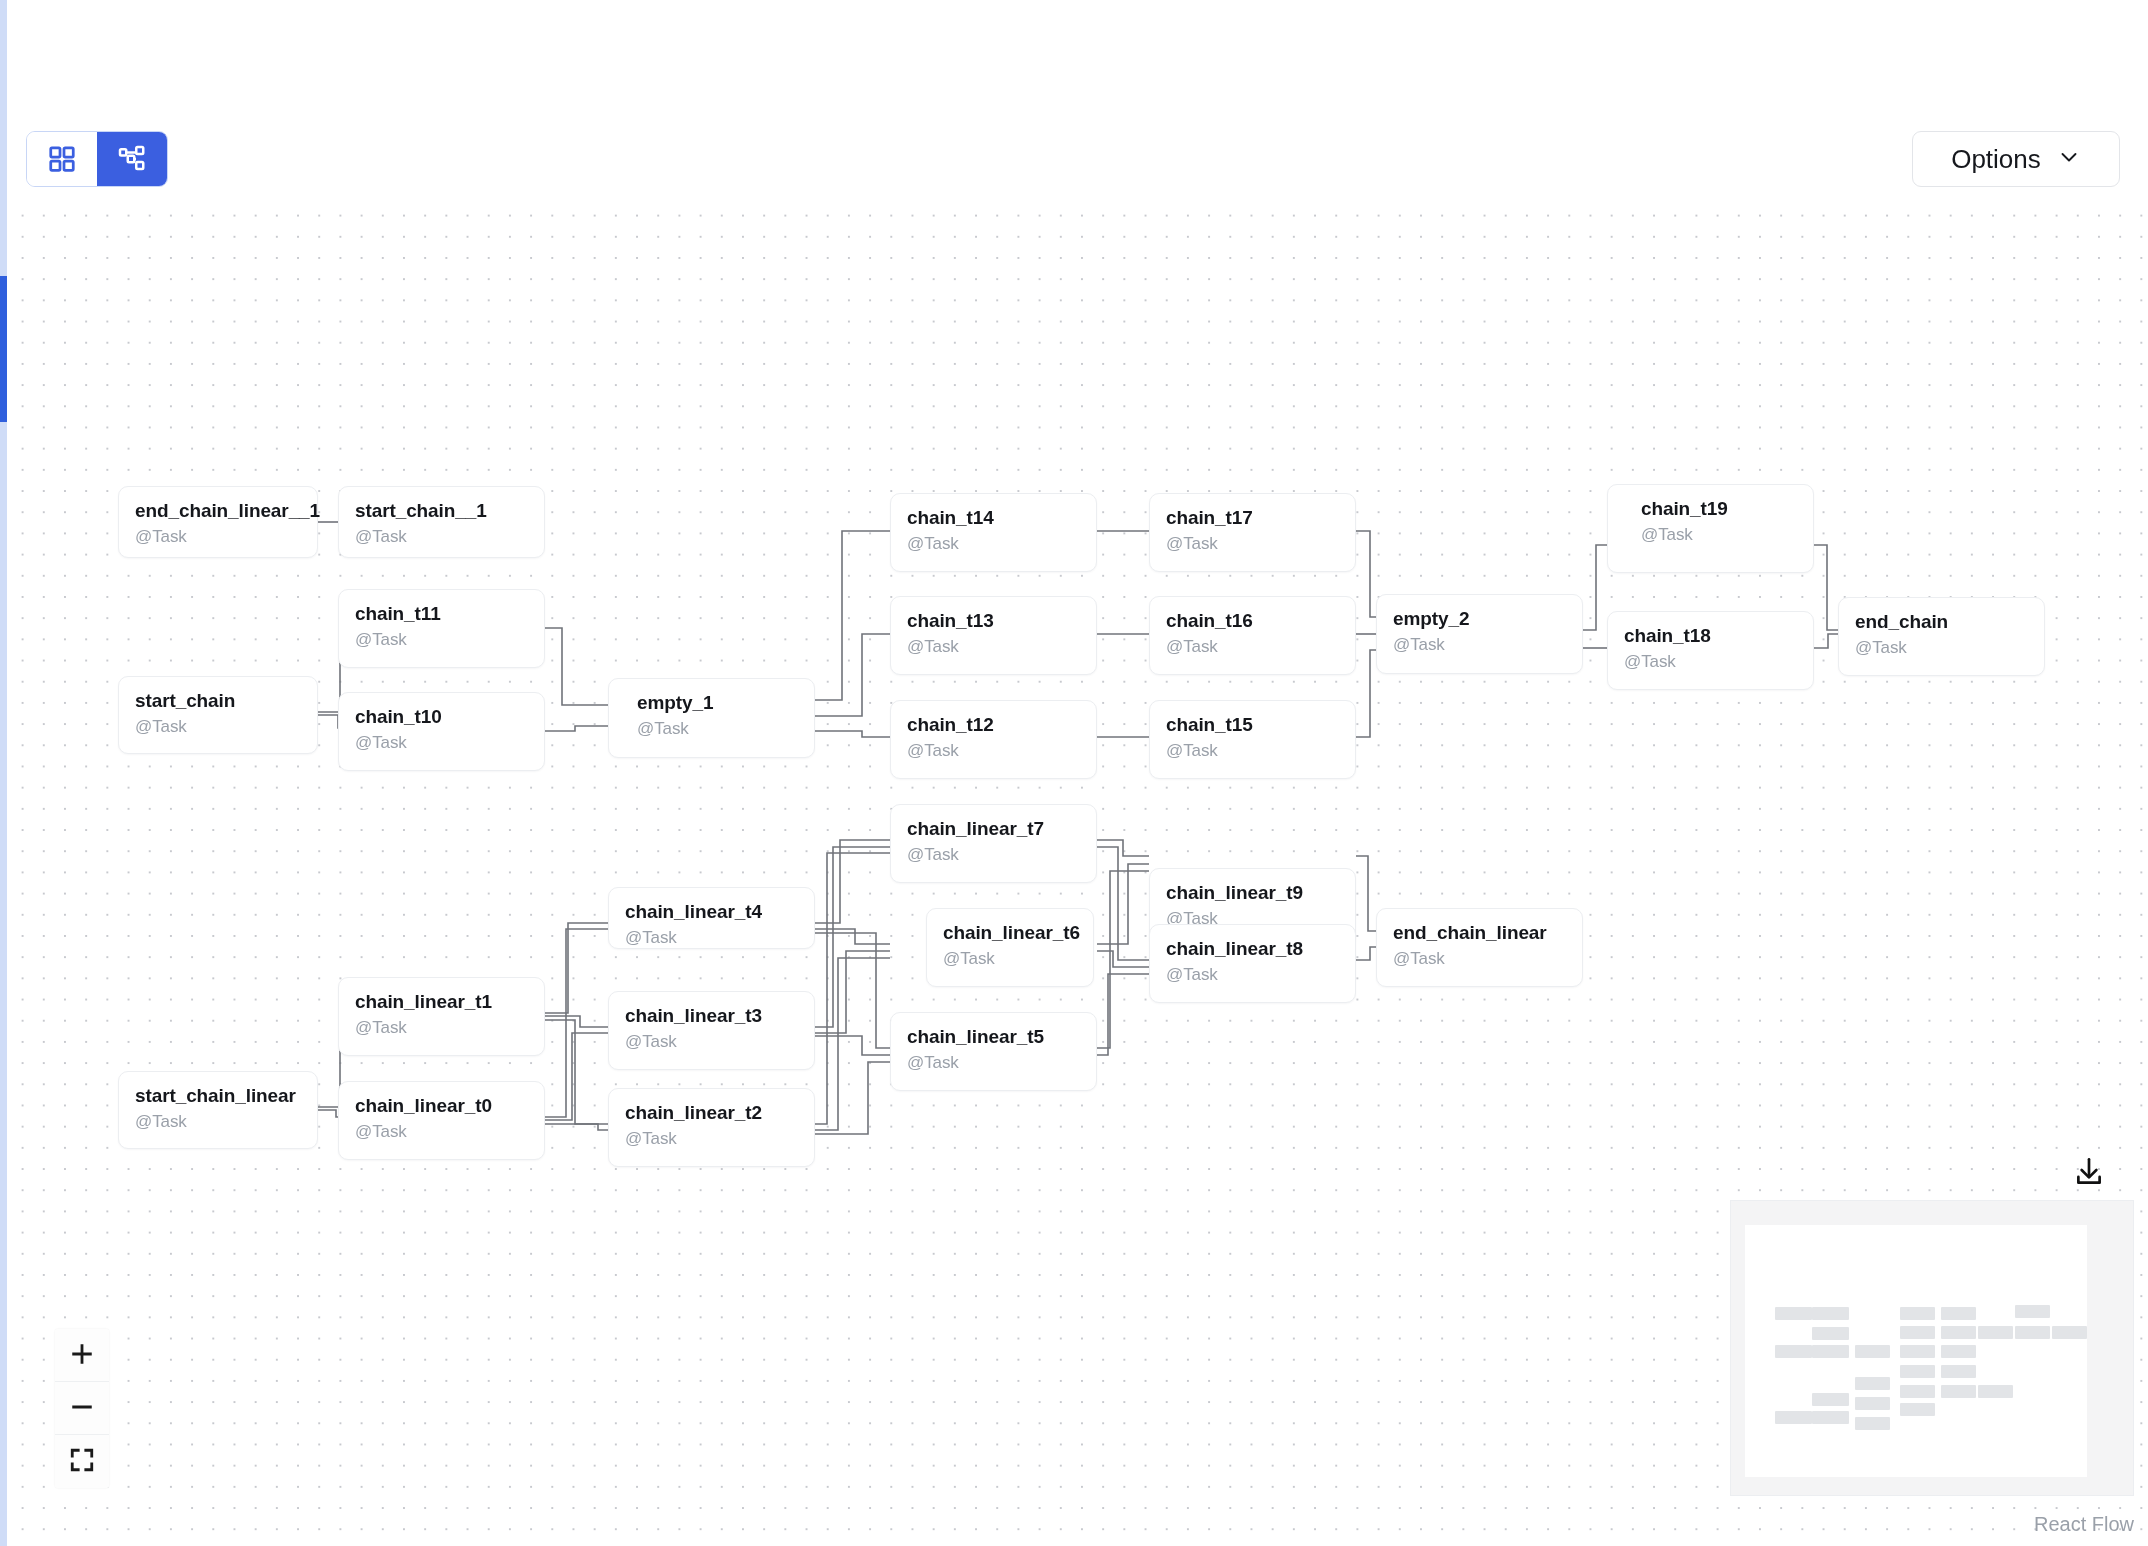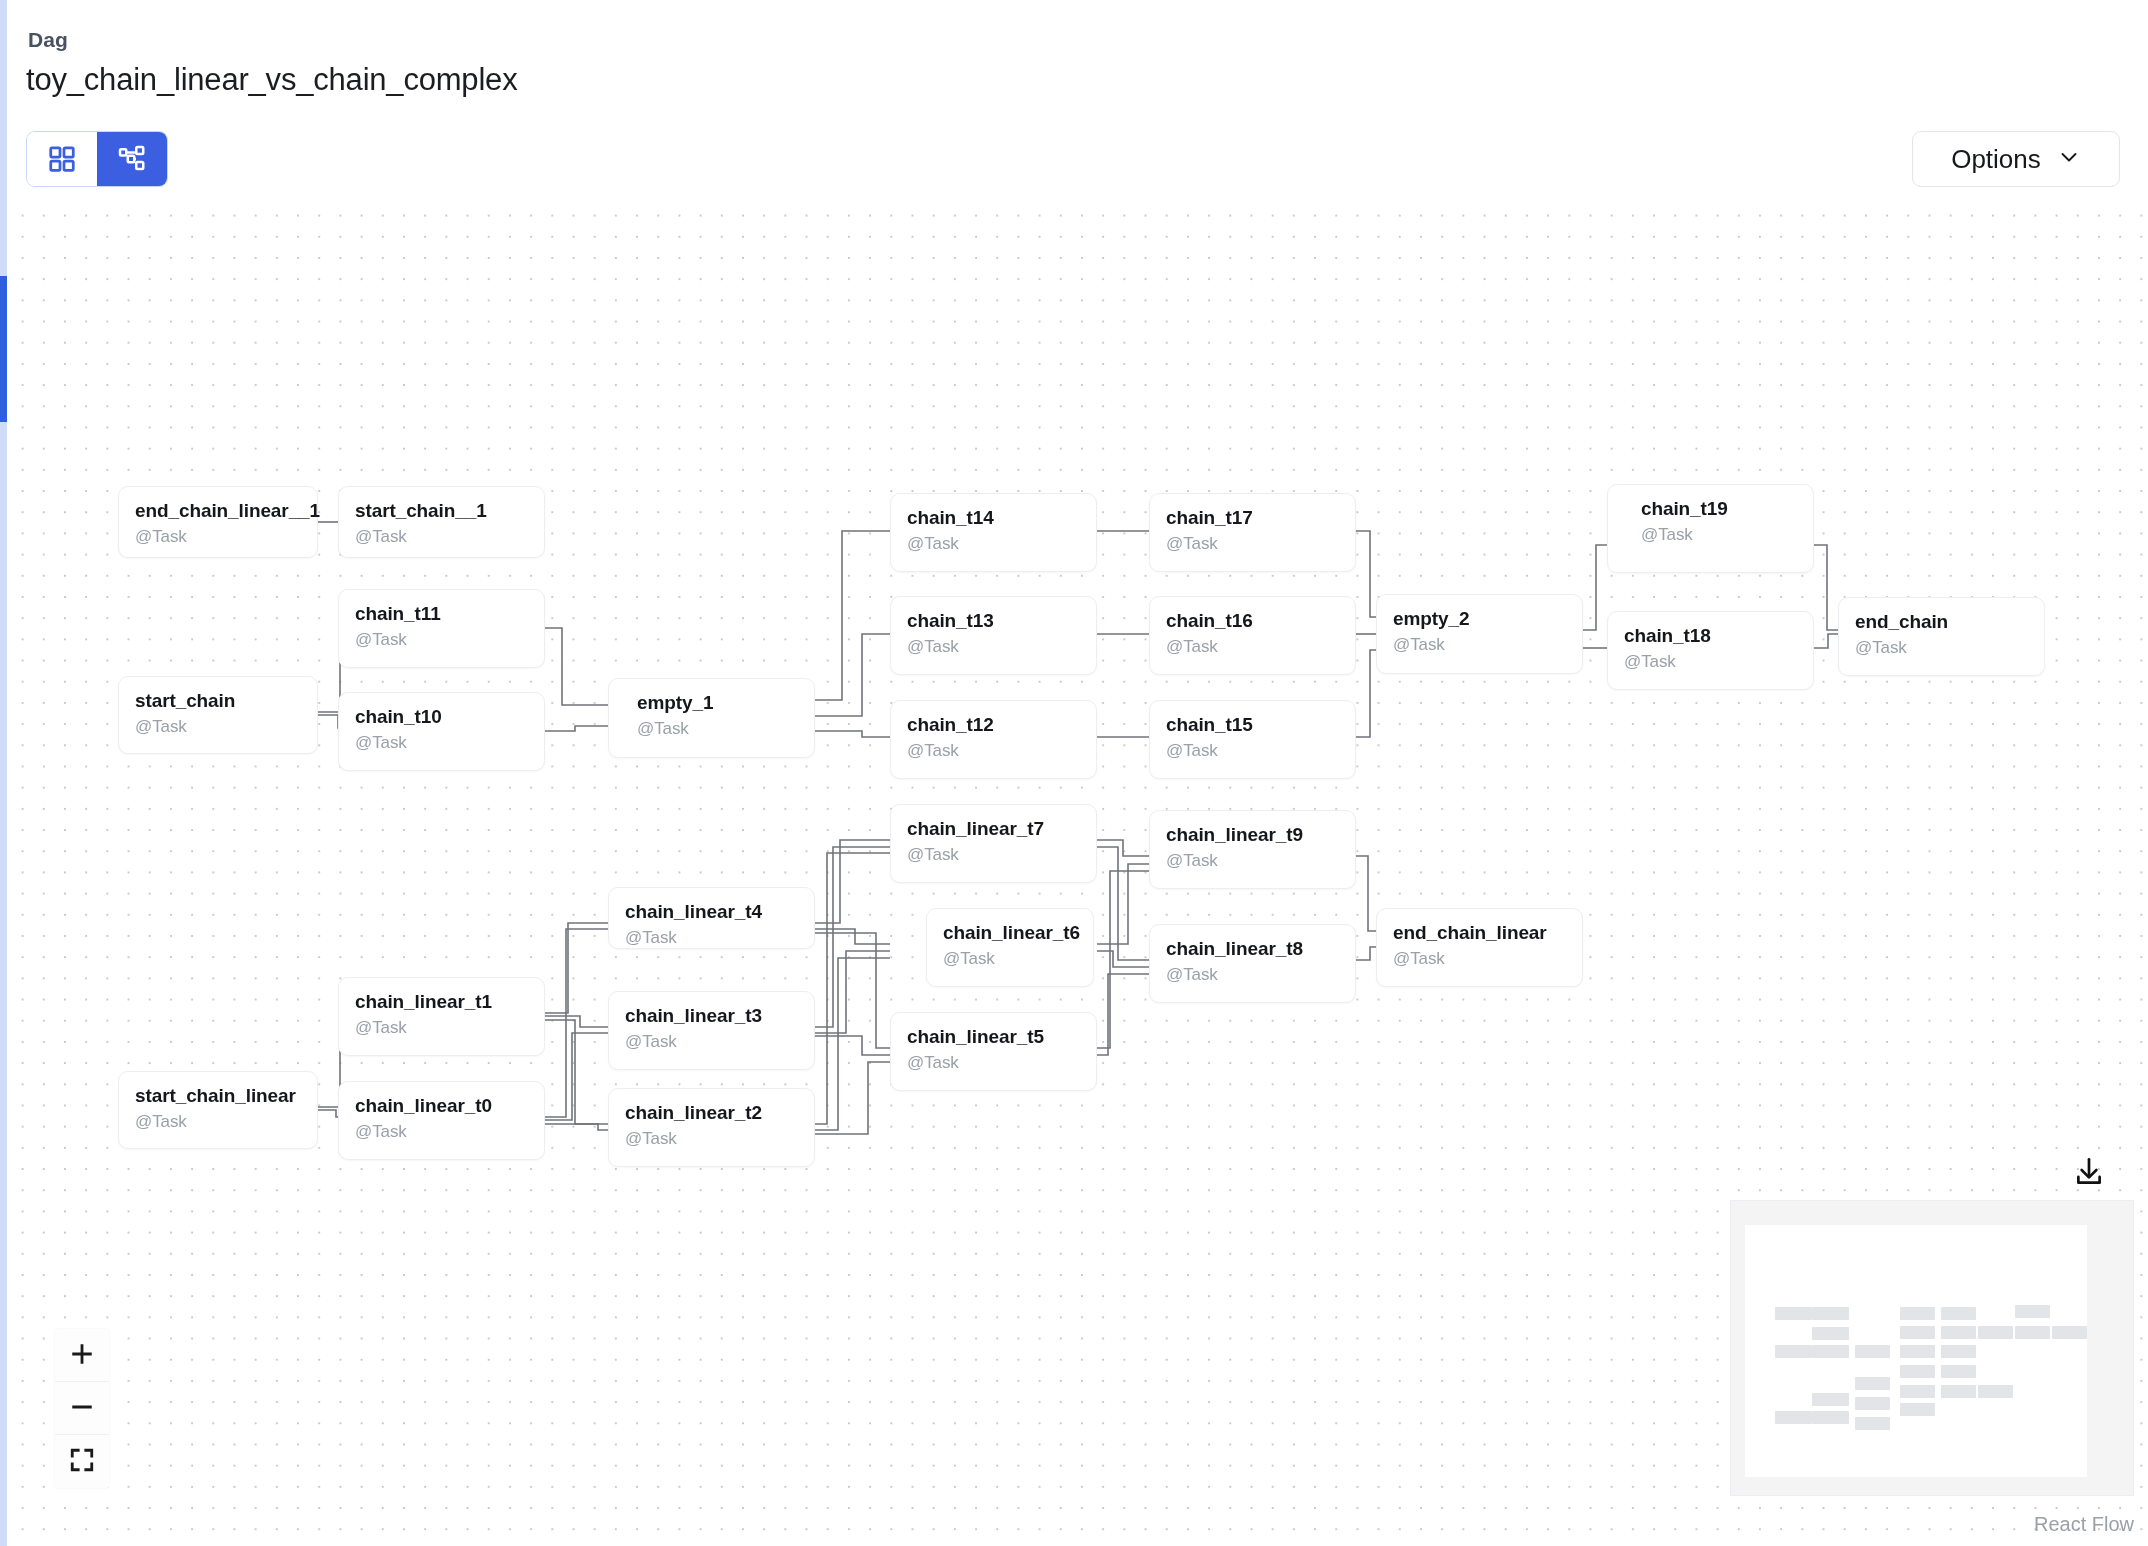--- a/index.html
+++ b/index.html
@@ -234,24 +234,20 @@
 </style>
 </head>
 <body>
 
 <div id="root">
 
   <div class="page-scrollbar">
     <div class="page-scrollbar-thumb"></div>
   </div>
 
-  <div class="header">
-    <div class="dag-label">Dag</div>
-    <div class="dag-title">toy_chain_linear_vs_chain_complex</div>
-  </div>
 
   <div class="view-toggle">
     <button class="view-toggle-btn">
       <span>
         <svg width="30" height="30" viewBox="0 0 24 24" fill="none">
           <rect x="3" y="3" width="7.4" height="7.4" rx="1" stroke="#3b5fe0" stroke-width="2.2"></rect>
           <rect x="13.6" y="3" width="7.4" height="7.4" rx="1" stroke="#3b5fe0" stroke-width="2.2"></rect>
           <rect x="3" y="13.6" width="7.4" height="7.4" rx="1" stroke="#3b5fe0" stroke-width="2.2"></rect>
           <rect x="13.6" y="13.6" width="7.4" height="7.4" rx="1" stroke="#3b5fe0" stroke-width="2.2"></rect>
         </svg>
@@ -389,21 +385,21 @@
             <div class="node-type">@Task</div>
           </div>
           <div class="node" style="left: 1838px; top: 597px; width: 207px; height: 79px;">
             <div class="node-title">end_chain</div>
             <div class="node-type">@Task</div>
           </div>
           <div class="node" style="left: 890px; top: 804px; width: 207px; height: 79px;">
             <div class="node-title">chain_linear_t7</div>
             <div class="node-type">@Task</div>
           </div>
-          <div class="node" style="left: 1149px; top: 810px; width: 207px; height: 79px;">
+          <div class="node" style="left: 1149px; top: 868px; width: 207px; height: 79px;">
             <div class="node-title">chain_linear_t9</div>
             <div class="node-type">@Task</div>
           </div>
           <div class="node" style="left: 608px; top: 887px; width: 207px; height: 62px;">
             <div class="node-title">chain_linear_t4</div>
             <div class="node-type">@Task</div>
           </div>
           <div class="node" style="left: 890px; top: 908px; width: 168px; height: 79px; margin-left: 36px;">
             <div class="node-title">chain_linear_t6</div>
             <div class="node-type">@Task</div>

